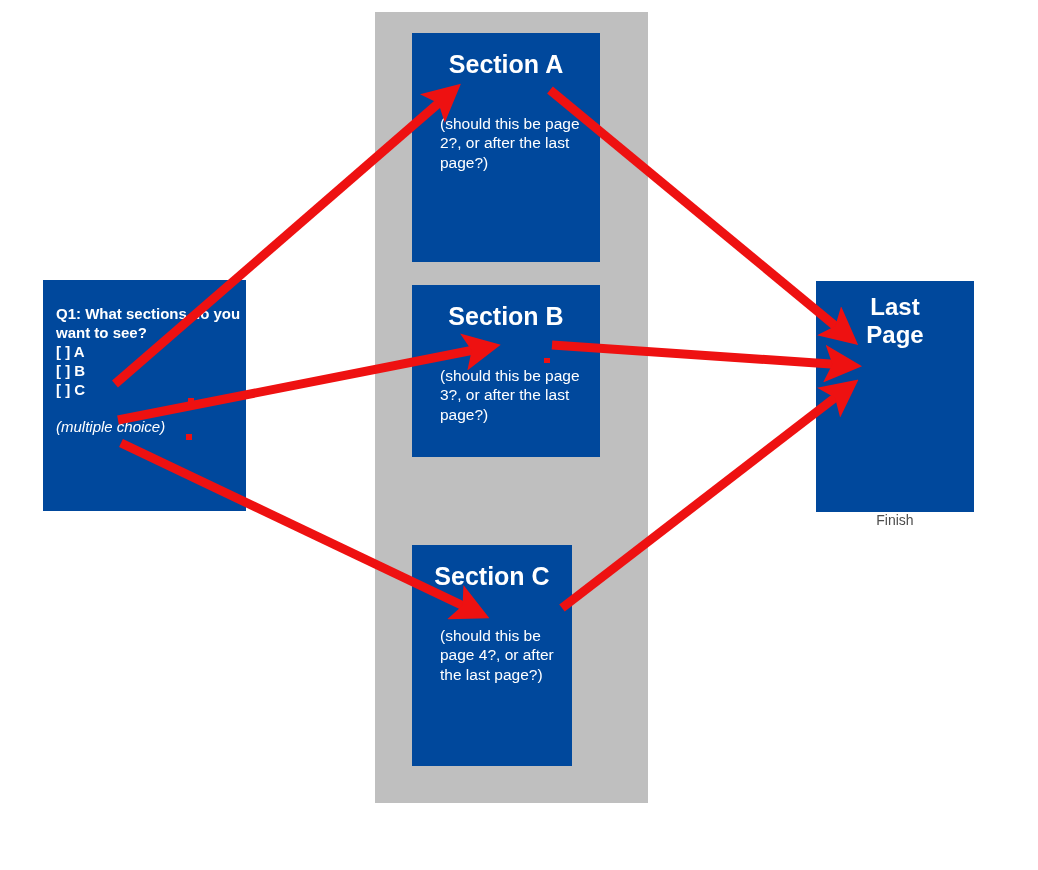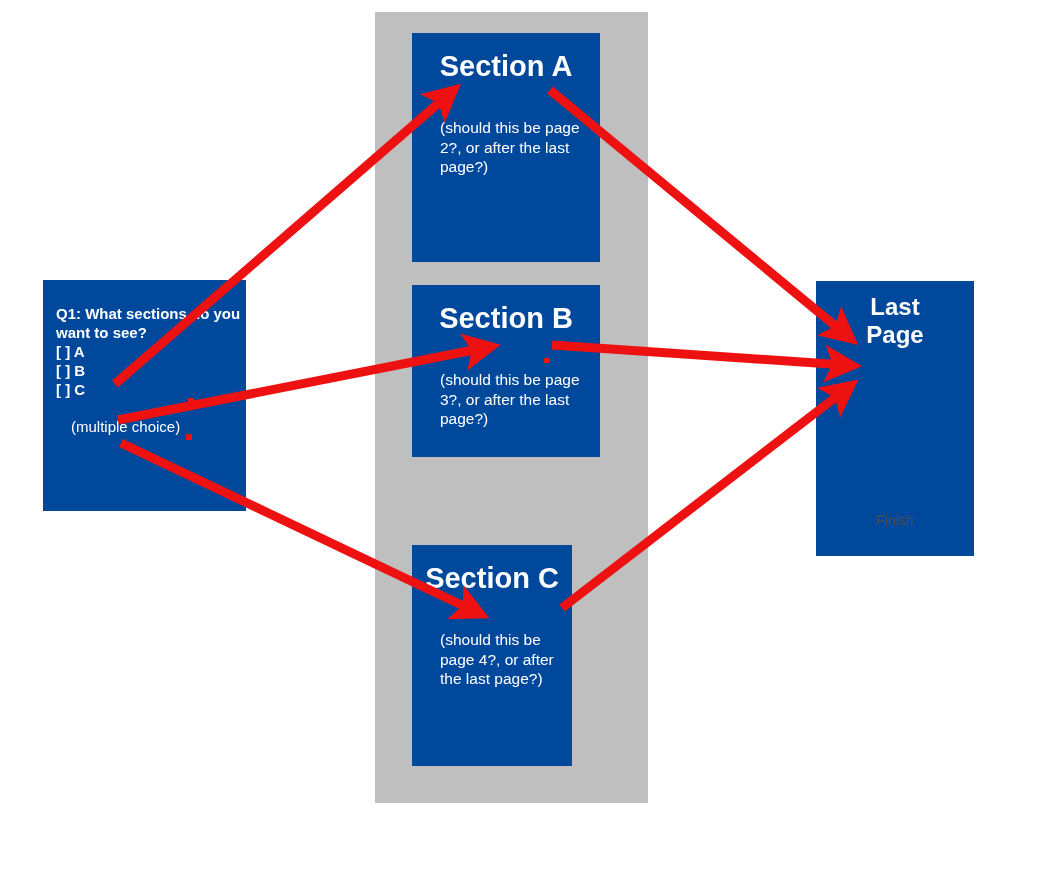--- a/index.html
+++ b/index.html
@@ -29,24 +29,24 @@
   .pagebox {
     position: absolute;
     background: #00489c;
     box-sizing: border-box;
     color: #ffffff;
   }
   .box-page1    { left: 43px;  top: 280px; width: 203px; height: 231px; }
   .box-sectionA { left: 412px; top: 33px;  width: 188px; height: 229px; }
   .box-sectionB { left: 412px; top: 285px; width: 188px; height: 172px; }
   .box-sectionC { left: 412px; top: 545px; width: 160px; height: 221px; }
-  .box-lastpage { left: 816px; top: 281px; width: 158px; height: 275px; }
+  .box-lastpage { left: 816px; top: 281px; width: 158px; height: 231px; }
 
   .box-title {
-    font-size: 29px;
+    font-size: 25px;
     font-weight: bold;
     text-align: center;
     color: #ffffff;
     letter-spacing: 0px;
     line-height: 1.15;
   }
   .box-sectionA .box-title,
   .box-sectionB .box-title,
   .box-sectionC .box-title { padding-top: 17px; }
   .box-page1 .box-title { padding-top: 13px; }
@@ -67,24 +67,25 @@
     padding-left: 13px;
     font-size: 15px;
     font-weight: bold;
     line-height: 19px;
     color: #ffffff;
   }
   .q-options { margin-top: 0px; }
   .q-option  { font-weight: bold; }
   .q-footer {
     margin-top: 19px;
-    padding-left: 28px;
+    padding-left: 13px;
     font-size: 15px;
     font-weight: normal;
     color: #ffffff;
+    font-style: italic;
   }
   .finish-label {
     position: absolute;
     left: 816px;
     top: 512px;
     width: 158px;
     text-align: center;
     font-size: 14px;
     font-weight: normal;
     color: #4d4d4d;

